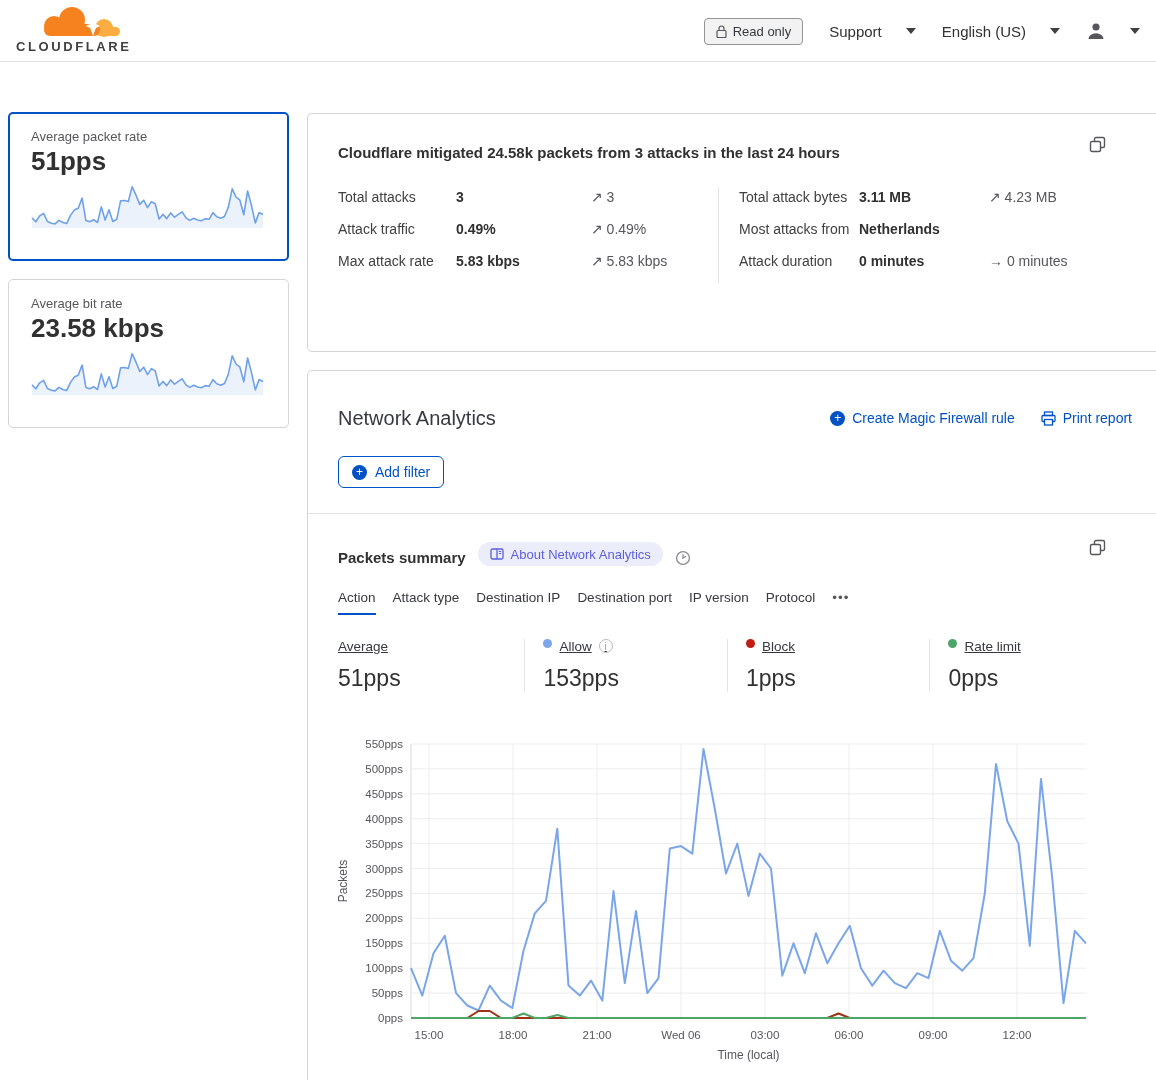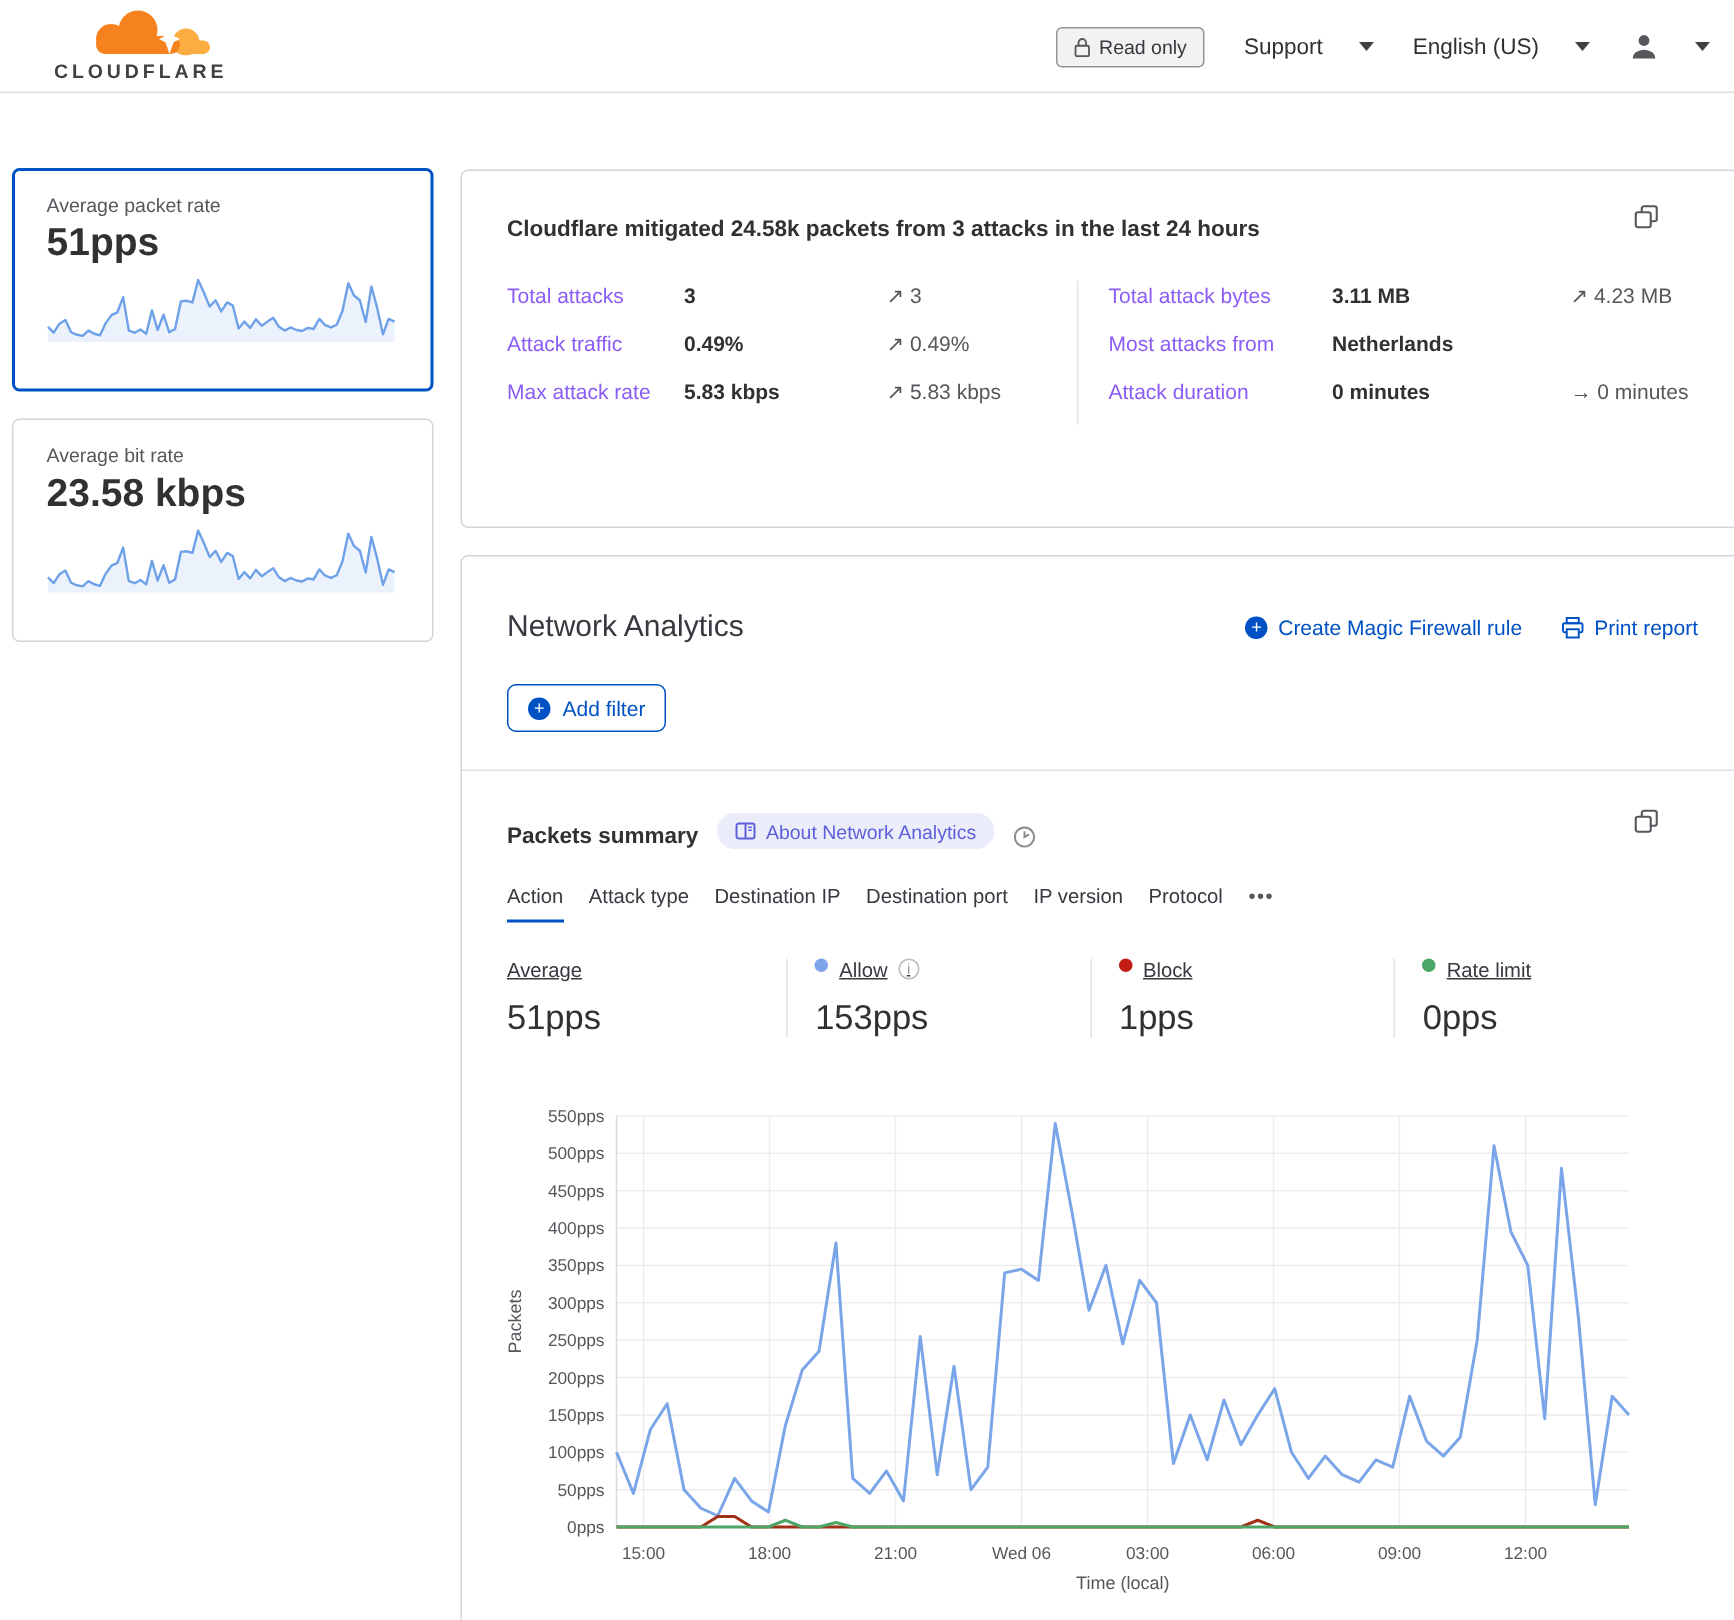--- a/index.html
+++ b/index.html
@@ -1,21 +1,21 @@
 <!DOCTYPE html>
 <html><head>
 <meta charset="utf-8">
 <style>
   * { margin:0; padding:0; box-sizing:border-box; }
   html,body { width:1156px; height:1080px; overflow:hidden; background:#fff;
     font-family:"Liberation Sans", sans-serif; color:#36393f; }
 
   
   .header { position:relative; height:62px; border-bottom:1px solid #dedede; }
-  .logo { position:absolute; left:16px; top:5px; width:110px;margin-left:20px; }
+  .logo { position:absolute; left:16px; top:5px; width:110px; }
   .logo-word { font-size:13px; font-weight:bold; letter-spacing:2.6px; color:#404041; margin-top:-2px; }
   .hdr-right { position:absolute; right:16px; top:0; height:62px; display:flex; align-items:center; gap:26px; }
   .readonly-badge { display:flex; align-items:center; gap:6px; background:#f2f2f2; border:1px solid #949494;
     border-radius:4px; padding:5px 11px; font-size:13px; color:#36393f; }
   .hdr-menu { display:flex; align-items:center; gap:24px; font-size:15px; color:#313131; cursor:pointer; }
   .caret { width:0; height:0; border-left:5px solid transparent; border-right:5px solid transparent;
     border-top:6px solid #404041; display:inline-block; }
 
   
   .sidebar { position:absolute; left:8px; top:112px; width:281px; }
@@ -32,22 +32,22 @@
 
   
   .summary-card { position:relative; height:239px; padding:30px 30px 0 30px; }
   .summary-title { font-size:15px; font-weight:bold; color:#313131; padding-right:80px; }
   .copy-icon { position:absolute; right:56px; top:22px; cursor:pointer; }
   .stats-wrap { display:flex; margin-top:26px; }
   .stats-left { width:380px; }
   .stats-right { border-left:1px solid #e3e3e6; padding-left:20px; flex:1; }
   .srow { display:grid; grid-template-columns:118px 135px auto; column-gap:0; font-size:14px;
     line-height:20px; margin-bottom:12px; align-items:start; }
-  .stats-right .srow { grid-template-columns:120px 130px auto;gap:29px; }
-  .s-label { color:#8b5cf6; }
+  .stats-right .srow { grid-template-columns:120px 130px auto; }
+  .s-label { color:#404040; }
   .s-value { font-weight:bold; color:#313131; }
   .s-delta { color:#56565c; }
 
   
   .analytics-card { position:relative; margin-top:18px; height:730px; overflow:hidden; }
   .na-head { display:flex; justify-content:space-between; align-items:flex-start; padding:36px 30px 0 30px; }
   .na-title { font-size:20px; font-weight:500; color:#36393f; }
   .na-links { display:flex; gap:26px; margin-top:3px; }
   .na-link { display:flex; align-items:center; gap:7px; font-size:14px; color:#0051c3; cursor:pointer; }
   .filter-row { display:flex; justify-content:space-between; align-items:center; padding:26px 30px 0 30px; }

